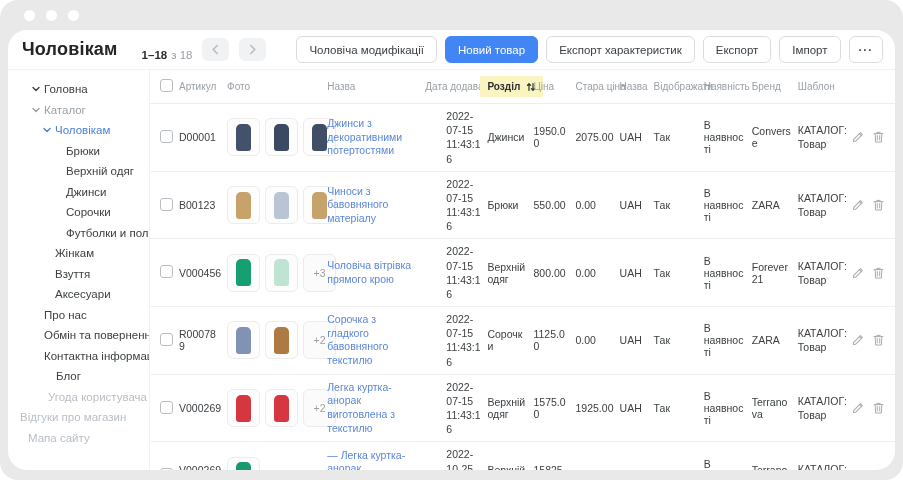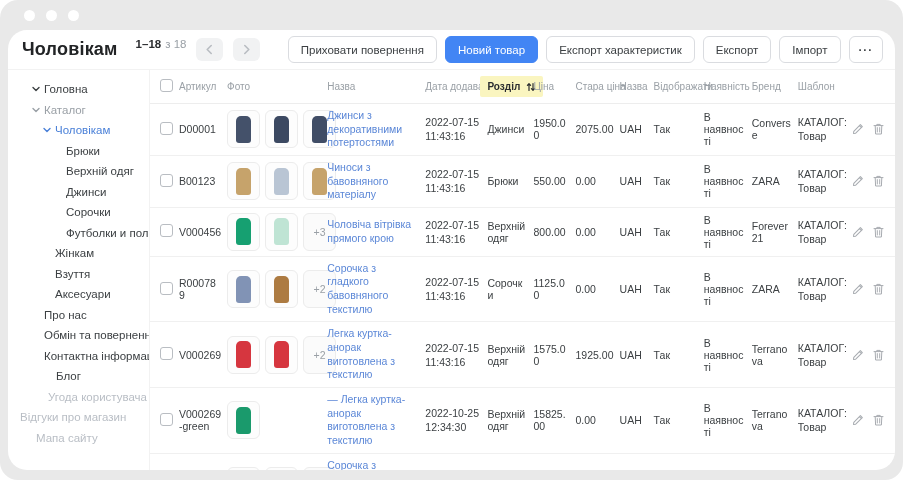--- a/index.html
+++ b/index.html
@@ -5,21 +5,21 @@
   * { margin:0; padding:0; box-sizing:border-box; }
   html,body { width:903px; height:480px; background:#ffffff; font-family:"Liberation Sans","DejaVu Sans",sans-serif; }
   .window { position:absolute; left:0; top:0; width:903px; height:480px; background:#e9e9e9; border-radius:18px; overflow:hidden; }
   .chrome { height:30px; display:flex; align-items:center; padding-left:24px; gap:11px; }
   .dot { width:11px; height:11px; border-radius:50%; background:#ffffff; }
   .panel { position:absolute; left:8px; right:8px; top:30px; bottom:10px; background:#ffffff; border-radius:19px; overflow:hidden; }
 
   
   .panel-header { height:40px; display:flex; align-items:center; padding:0 12px 0 14px; border-bottom:1px solid #f2f2f2; }
   .page-title { font-size:18px; font-weight:700; color:#222426; letter-spacing:.2px; }
-  .pagination { display:flex; align-items:flex-start; margin-left:18px; gap:4px; font-size:11.5px; }
+  .pagination { display:flex; align-items:flex-end; margin-left:24px; gap:4px; font-size:11.5px; }
   .pg-range { font-weight:700; color:#2b2d30; }
   .pg-of { color:#9aa0a6; }
   .pg-btn { width:27px; height:23px; margin-left:6px; background:#f1f2f3; border:none; border-radius:6px; display:flex; align-items:center; justify-content:center; color:#b9bdc2; }
   .hdr-buttons { margin-left:auto; display:flex; align-items:center; gap:8px; }
   .btn { height:27px; padding:0 12px; background:#fff; border:1px solid #dadce0; border-radius:6px; font-size:11.5px; color:#3c4043; display:flex; align-items:center; white-space:nowrap; font-family:inherit; }
   .btn-primary { background:#4285f4; border-color:#4285f4; color:#ffffff; }
   .btn-more { padding:0 9px; font-weight:700; letter-spacing:1px; }
 
   
   .main { display:flex; height:calc(100% - 40px); }
@@ -37,21 +37,21 @@
   th { font-size:10px; font-weight:400; color:#9aa0a6; text-align:left; padding:9px 3px; border-bottom:1px solid #ededed; white-space:nowrap; overflow:visible; }
   td { font-size:10.5px; color:#3c4043; padding:5px 3px; border-bottom:1px solid #f0f0f0; vertical-align:middle; word-wrap:break-word; }
   .c-check { padding-left:10px; width:30px; }
   .checkbox { width:13px; height:13px; border:1.5px solid #b9bdc2; border-radius:3px; display:inline-block; background:#fff; }
   .section-chip { display:inline-flex; align-items:center; gap:6px; background:#faf5c0; padding:5px 7px; margin:-5px 0 -5px -7px; border-radius:2px; color:#2b2d30; font-weight:700; font-size:10px; }
   .thumbs { display:flex; gap:5px; }
   .thumb { width:33px; height:38px; border:1px solid #ececec; border-radius:6px; background:#fdfdfd; display:flex; align-items:center; justify-content:center; flex:0 0 auto; }
   .thumb .garment { width:15px; height:27px; border-radius:5px 5px 3px 3px; }
   .thumb.more { color:#9aa0a6; font-size:10.5px; background:#fbfbfb; }
   .name-link { color:#5b87d7; text-decoration:none; line-height:1.3; display:inline-block; cursor:pointer; }
-  .c-date div { line-height:1.35; }
+  .c-date div { line-height:1.35;margin-left:21px; }
   .c-tpl { white-space:pre-line; line-height:1.35; }
   .row-actions { display:flex; gap:9px; align-items:center; justify-content:flex-end; padding-right:8px; }
   .icon-btn { display:flex; color:#a8acb1; cursor:pointer; }
   svg { display:block; }
 </style>
 </head>
 <body>
 
 <div class="window">
   <div class="chrome">
@@ -72,21 +72,21 @@
               <path d="M6.2 1.5 L2.2 5.5 L6.2 9.5" fill="none" stroke="currentColor" stroke-width="1.6" stroke-linecap="round" stroke-linejoin="round"></path>
             </svg>
         </button>
         <button class="pg-btn">
           <svg width="9" height="11" viewBox="0 0 9 11">
               <path d="M2.8 1.5 L6.8 5.5 L2.8 9.5" fill="none" stroke="currentColor" stroke-width="1.6" stroke-linecap="round" stroke-linejoin="round"></path>
             </svg>
         </button>
       </div>
       <div class="hdr-buttons">
-        <button class="btn">Приховати повернення</button>
+        <button class="btn">Чоловіча модифікації</button>
         <button class="btn btn-primary">Новий товар</button>
         <button class="btn">Експорт характеристик</button>
         <button class="btn">Експорт</button>
         <button class="btn">Імпорт</button>
         <button class="btn btn-more">···</button>
       </div>
     </div>
 
     <div class="main">
       <nav class="sidebar">
@@ -219,21 +219,21 @@
     <span>Угода користувача</span>
   </div>
           <div class="s-item s-muted" style="">
     <span class="chev" style="visibility: hidden;">
       <svg width="8" height="6" viewBox="0 0 8 6">
                 <path d="M1 1.4 L4 4.4 L7 1.4" fill="none" stroke="currentColor" stroke-width="1.4" stroke-linecap="round" stroke-linejoin="round"></path>
               </svg>
     </span>
     <span>Відгуки про магазин</span>
   </div>
-          <div class="s-item s-muted" style="padding-left: 8px; margin-left: 8px;">
+          <div class="s-item s-muted" style="padding-left: 8px;">
     <span class="chev" style="visibility: hidden;">
       <svg width="8" height="6" viewBox="0 0 8 6">
                 <path d="M1 1.4 L4 4.4 L7 1.4" fill="none" stroke="currentColor" stroke-width="1.4" stroke-linecap="round" stroke-linejoin="round"></path>
               </svg>
     </span>
     <span>Мапа сайту</span>
   </div>
         </nav>
 
       <div class="table-wrap">

